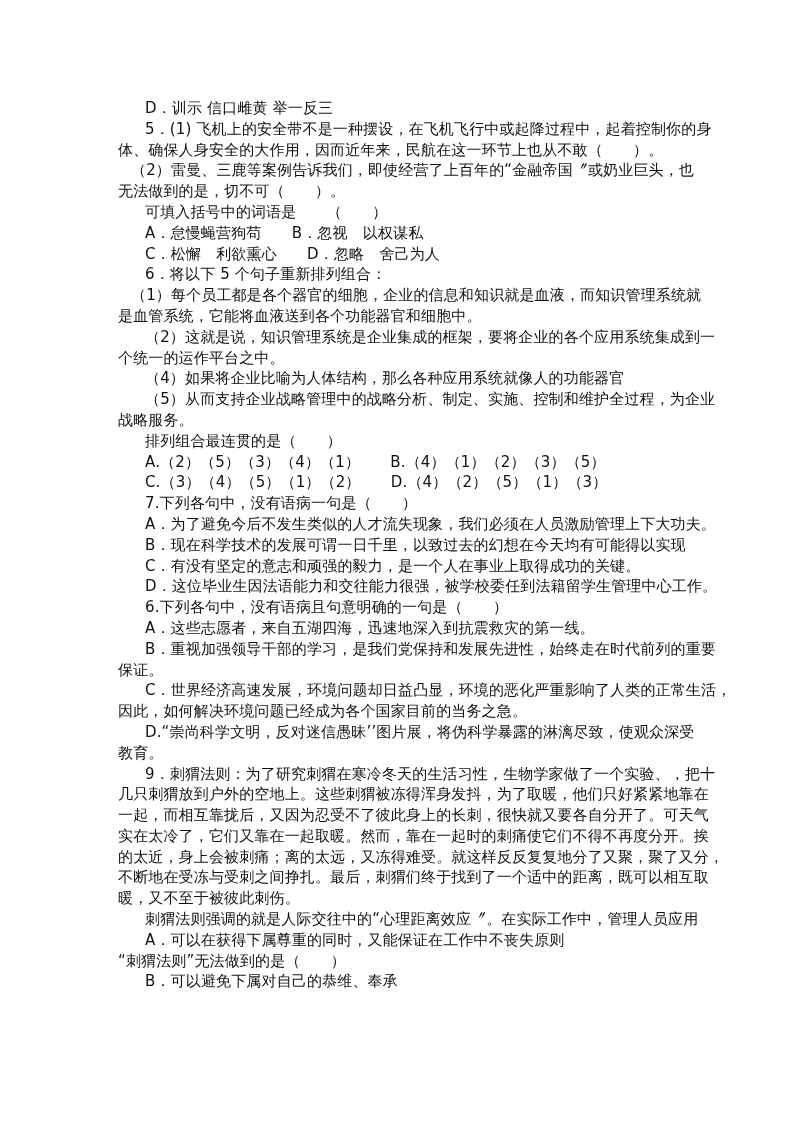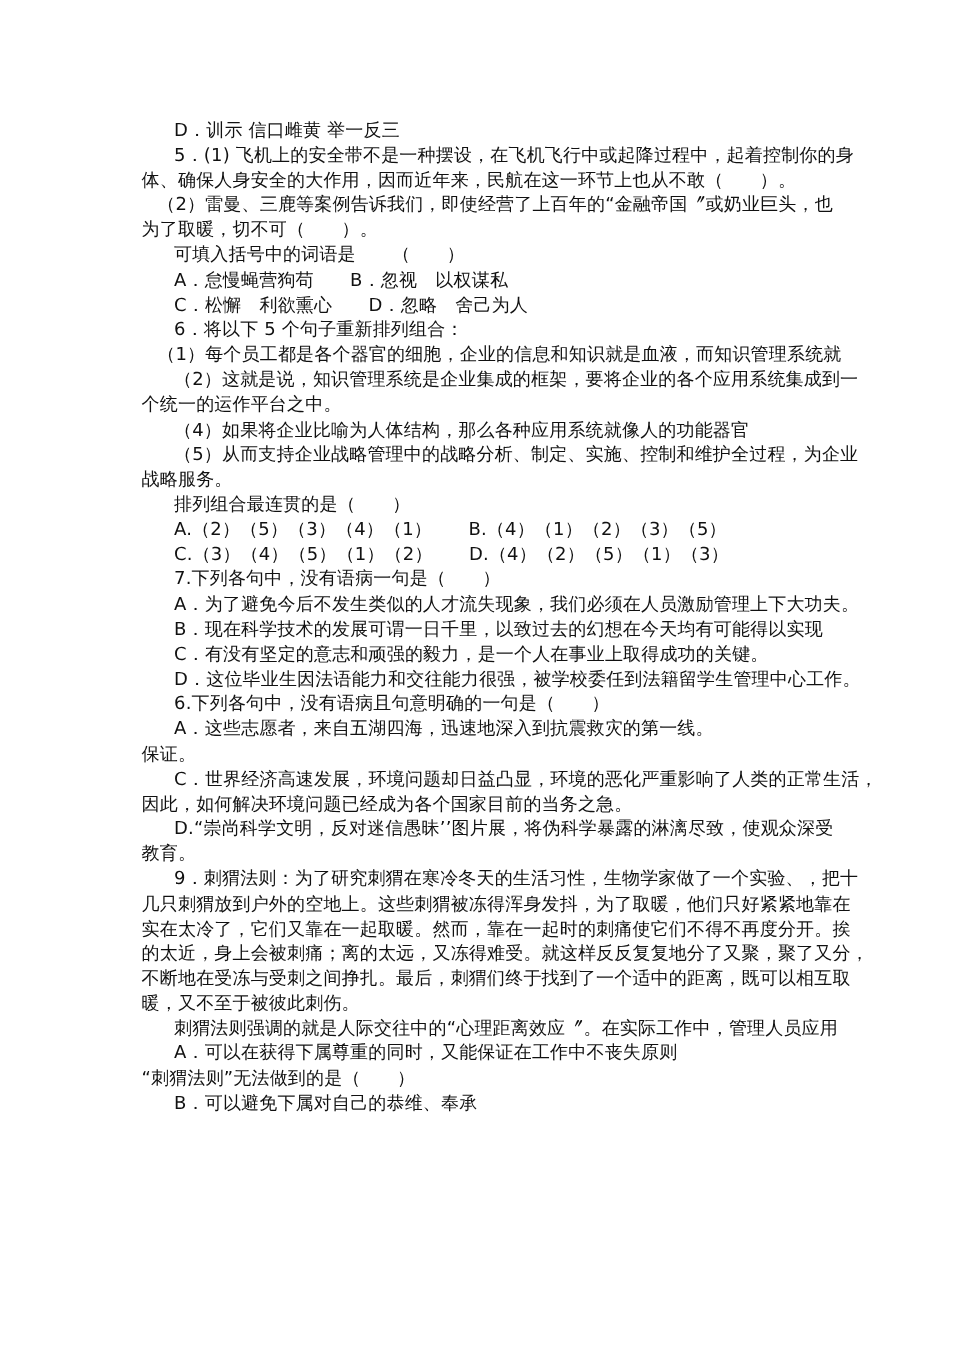--- a/index.html
+++ b/index.html
@@ -11,48 +11,51 @@
   .ind1 { padding-left:13px; }
 </style>
 </head>
 <body>
 
 <div class="page">
   <div class="line ind">D．训示 信口雌黄 举一反三</div>
   <div class="line ind">5．(1) 飞机上的安全带不是一种摆设，在飞机飞行中或起降过程中，起着控制你的身</div>
   <div class="line">体、确保人身安全的大作用，因而近年来，民航在这一环节上也从不敢（　　）。</div>
   <div class="line ind1">（2）雷曼、三鹿等案例告诉我们，即使经营了上百年的“金融帝国〞或奶业巨头，也</div>
-  <div class="line">为了取暖，切不可（　　）。</div>
+  <div class="line">无法做到的是，切不可（　　）。</div>
   <div class="line ind">可填入括号中的词语是　　（　　）</div>
   <div class="line ind">A．怠慢蝇营狗苟　　B．忽视　以权谋私</div>
   <div class="line ind">C．松懈　利欲熏心　　D．忽略　舍己为人</div>
   <div class="line ind">6．将以下 5 个句子重新排列组合：</div>
   <div class="line ind1">（1）每个员工都是各个器官的细胞，企业的信息和知识就是血液，而知识管理系统就</div>
+  <div class="line">是血管系统，它能将血液送到各个功能器官和细胞中。</div>
   <div class="line ind">（2）这就是说，知识管理系统是企业集成的框架，要将企业的各个应用系统集成到一</div>
   <div class="line">个统一的运作平台之中。</div>
   <div class="line ind">（4）如果将企业比喻为人体结构，那么各种应用系统就像人的功能器官</div>
   <div class="line ind">（5）从而支持企业战略管理中的战略分析、制定、实施、控制和维护全过程，为企业</div>
   <div class="line">战略服务。</div>
   <div class="line ind">排列组合最连贯的是（　　）</div>
   <div class="line ind">A.（2）（5）（3）（4）（1）　　B.（4）（1）（2）（3）（5）</div>
   <div class="line ind">C.（3）（4）（5）（1）（2）　　D.（4）（2）（5）（1）（3）</div>
   <div class="line ind">7.下列各句中，没有语病一句是（　　）</div>
   <div class="line ind">A．为了避免今后不发生类似的人才流失现象，我们必须在人员激励管理上下大功夫。</div>
   <div class="line ind">B．现在科学技术的发展可谓一日千里，以致过去的幻想在今天均有可能得以实现</div>
   <div class="line ind">C．有没有坚定的意志和顽强的毅力，是一个人在事业上取得成功的关键。</div>
   <div class="line ind">D．这位毕业生因法语能力和交往能力很强，被学校委任到法籍留学生管理中心工作。</div>
   <div class="line ind">6.下列各句中，没有语病且句意明确的一句是（　　）</div>
   <div class="line ind">A．这些志愿者，来自五湖四海，迅速地深入到抗震救灾的第一线。</div>
+  <div class="line ind">B．重视加强领导干部的学习，是我们党保持和发展先进性，始终走在时代前列的重要</div>
   <div class="line">保证。</div>
   <div class="line ind">C．世界经济高速发展，环境问题却日益凸显，环境的恶化严重影响了人类的正常生活，</div>
   <div class="line">因此，如何解决环境问题已经成为各个国家目前的当务之急。</div>
   <div class="line ind">D.“崇尚科学文明，反对迷信愚昧’’图片展，将伪科学暴露的淋漓尽致，使观众深受</div>
   <div class="line">教育。</div>
   <div class="line ind">9．刺猬法则：为了研究刺猬在寒冷冬天的生活习性，生物学家做了一个实验、，把十</div>
   <div class="line">几只刺猬放到户外的空地上。这些刺猬被冻得浑身发抖，为了取暖，他们只好紧紧地靠在</div>
+  <div class="line">一起，而相互靠拢后，又因为忍受不了彼此身上的长刺，很快就又要各自分开了。可天气</div>
   <div class="line">实在太冷了，它们又靠在一起取暖。然而，靠在一起时的刺痛使它们不得不再度分开。挨</div>
   <div class="line">的太近，身上会被刺痛；离的太远，又冻得难受。就这样反反复复地分了又聚，聚了又分，</div>
   <div class="line">不断地在受冻与受刺之间挣扎。最后，刺猬们终于找到了一个适中的距离，既可以相互取</div>
   <div class="line">暖，又不至于被彼此刺伤。</div>
   <div class="line ind">刺猬法则强调的就是人际交往中的“心理距离效应〞。在实际工作中，管理人员应用</div>
   <div class="line ind">A．可以在获得下属尊重的同时，又能保证在工作中不丧失原则</div>
   <div class="line">“刺猬法则”无法做到的是（　　）</div>
   <div class="line ind">B．可以避免下属对自己的恭维、奉承</div>
 </div>
 

